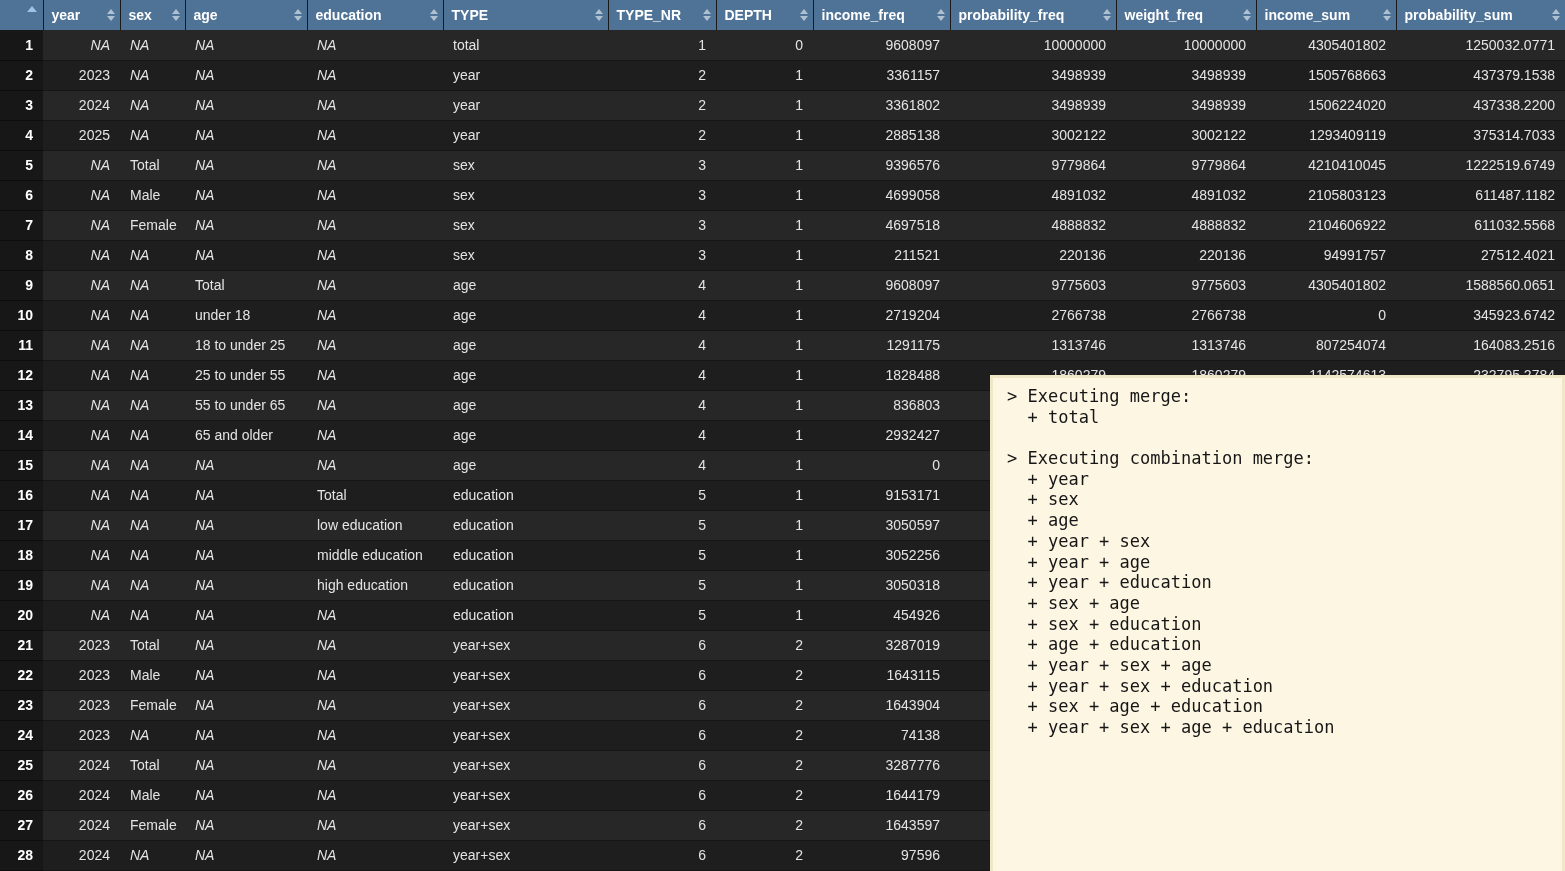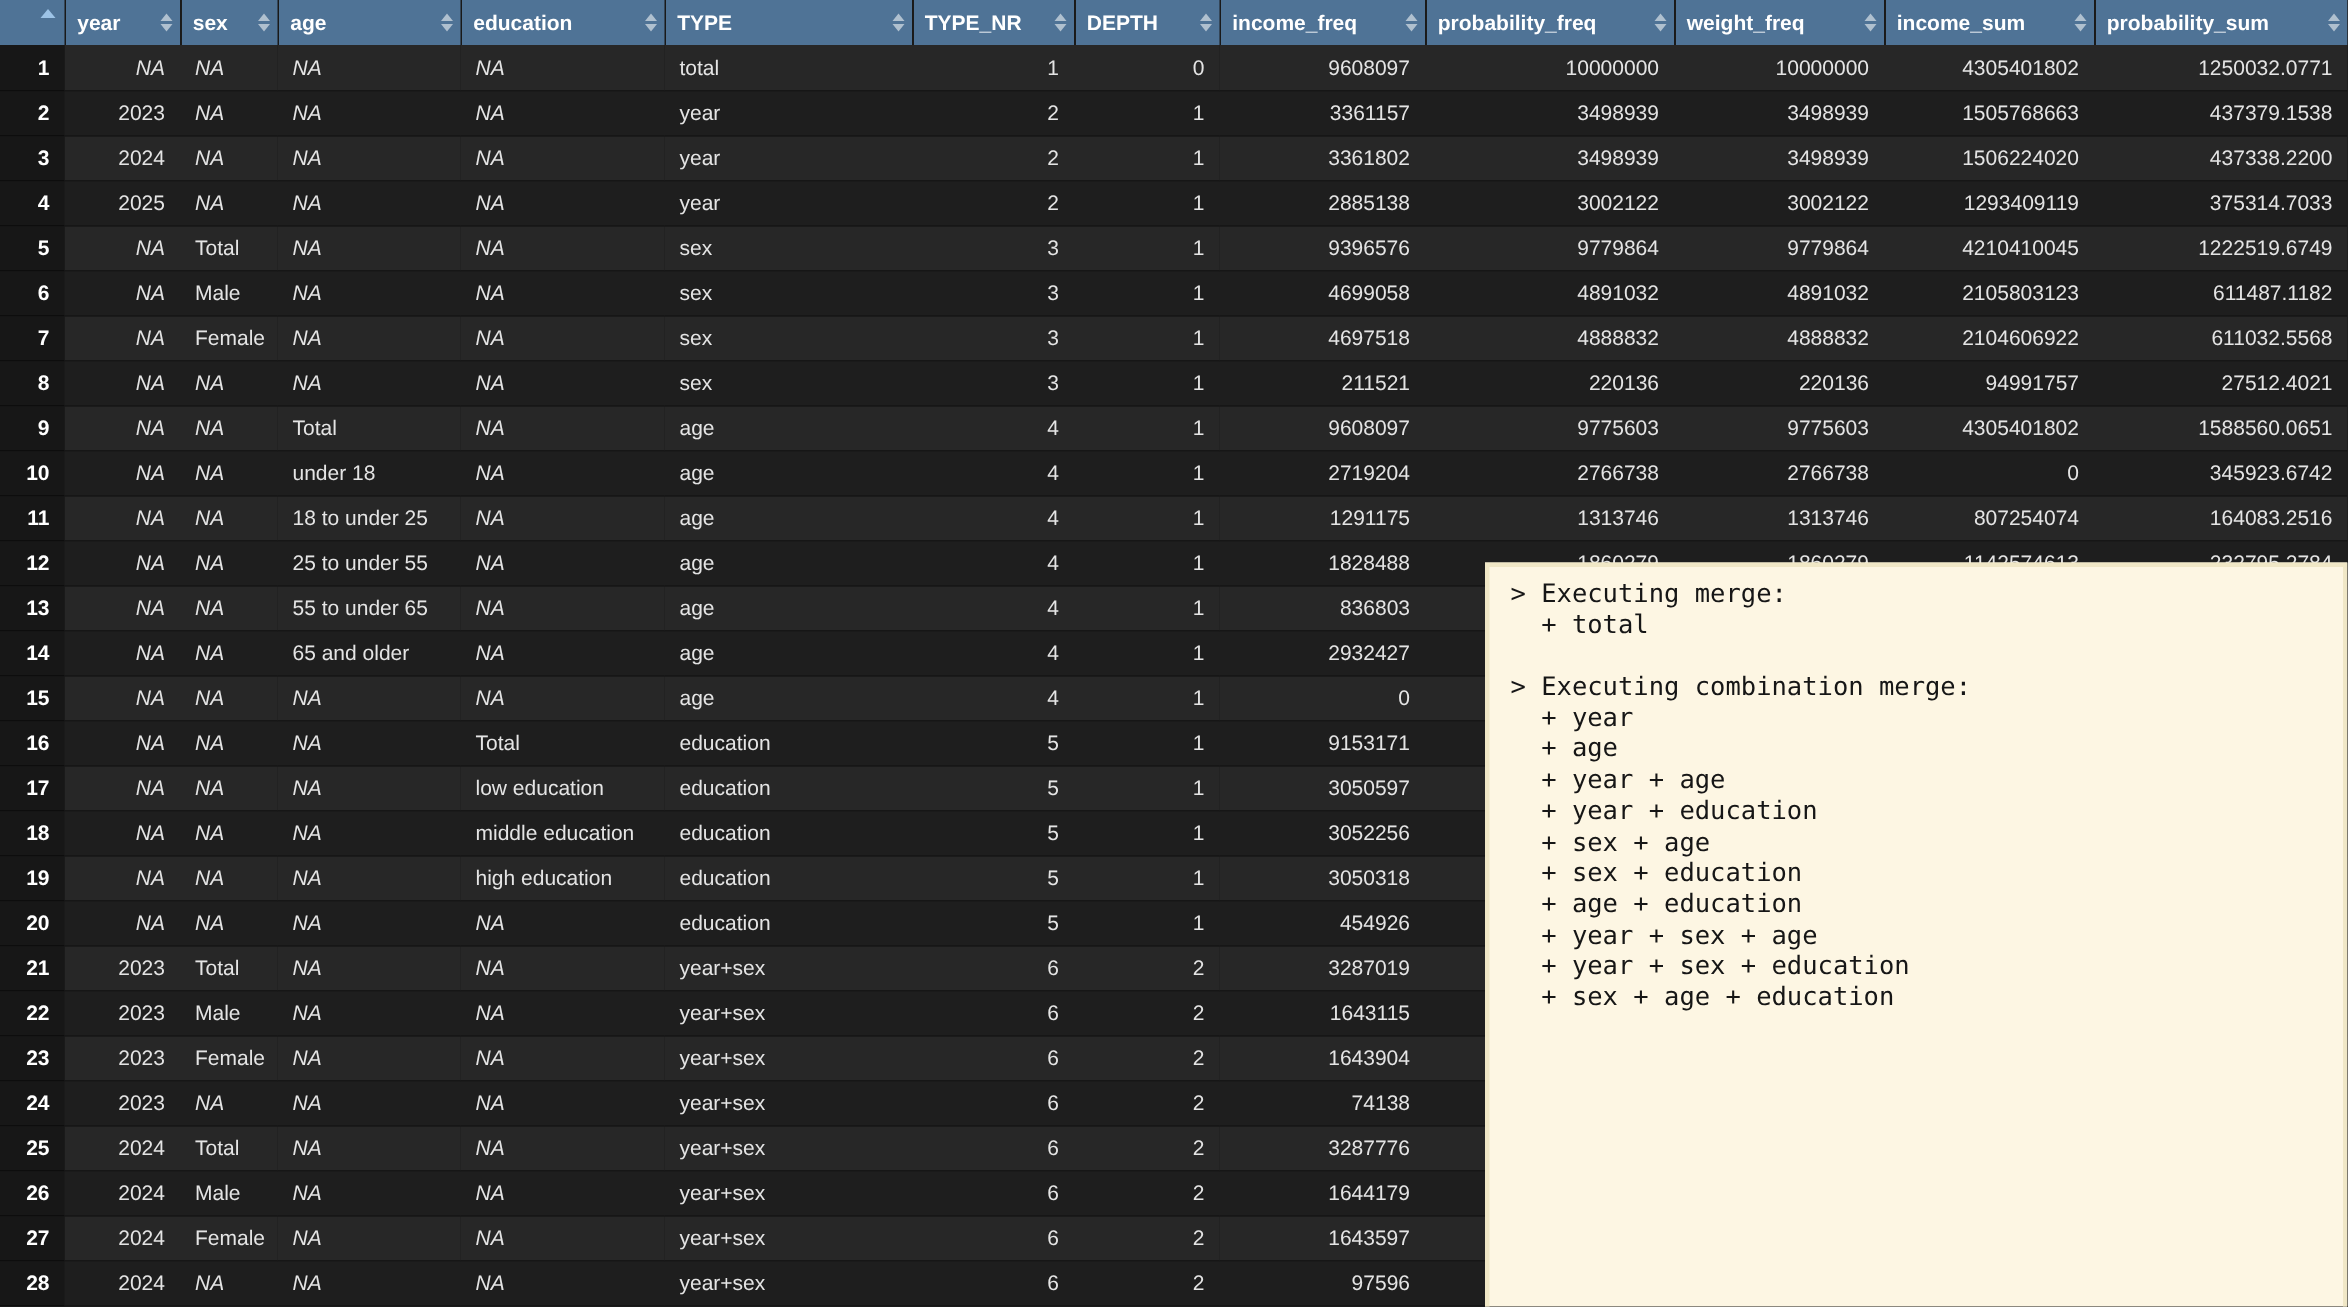--- a/index.html
+++ b/index.html
@@ -579,25 +579,28 @@
         </tr>
       </tbody>
   </table>
 
   <div class="console">
       <div class="cline">&gt; Executing merge:</div>
       <div class="cline">  + total</div>
       <div class="cline"></div>
       <div class="cline">&gt; Executing combination merge:</div>
       <div class="cline">  + year</div>
+      <div class="cline">  + sex</div>
       <div class="cline">  + age</div>
+      <div class="cline">  + year + sex</div>
       <div class="cline">  + year + age</div>
       <div class="cline">  + year + education</div>
       <div class="cline">  + sex + age</div>
       <div class="cline">  + sex + education</div>
       <div class="cline">  + age + education</div>
       <div class="cline">  + year + sex + age</div>
       <div class="cline">  + year + sex + education</div>
       <div class="cline">  + sex + age + education</div>
+      <div class="cline">  + year + sex + age + education</div>
       <div class="cline"></div>
       <div class="cline"></div>
     </div>
 </div>
 
 </body></html>

